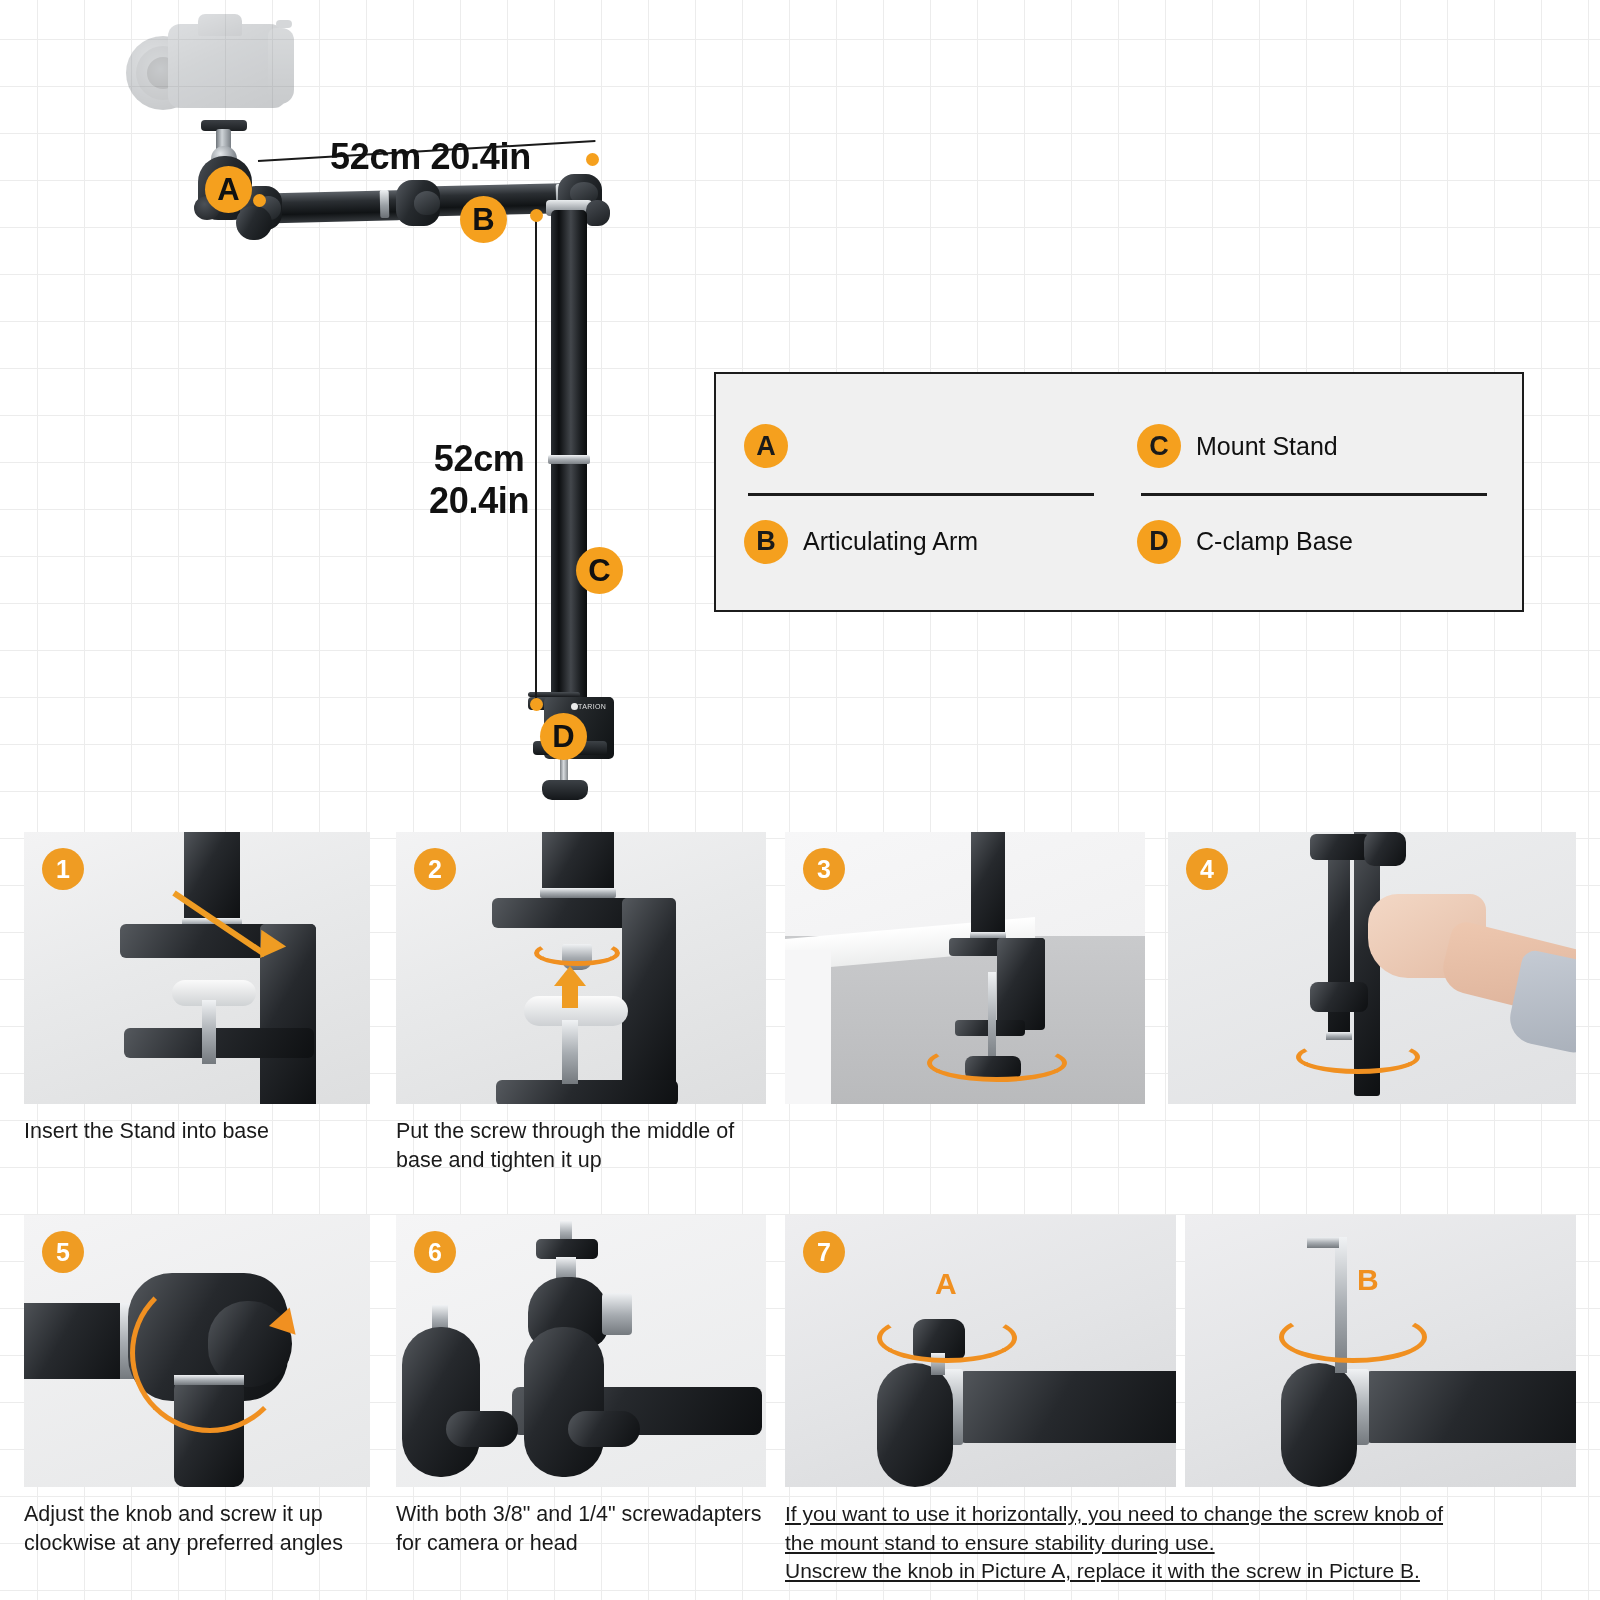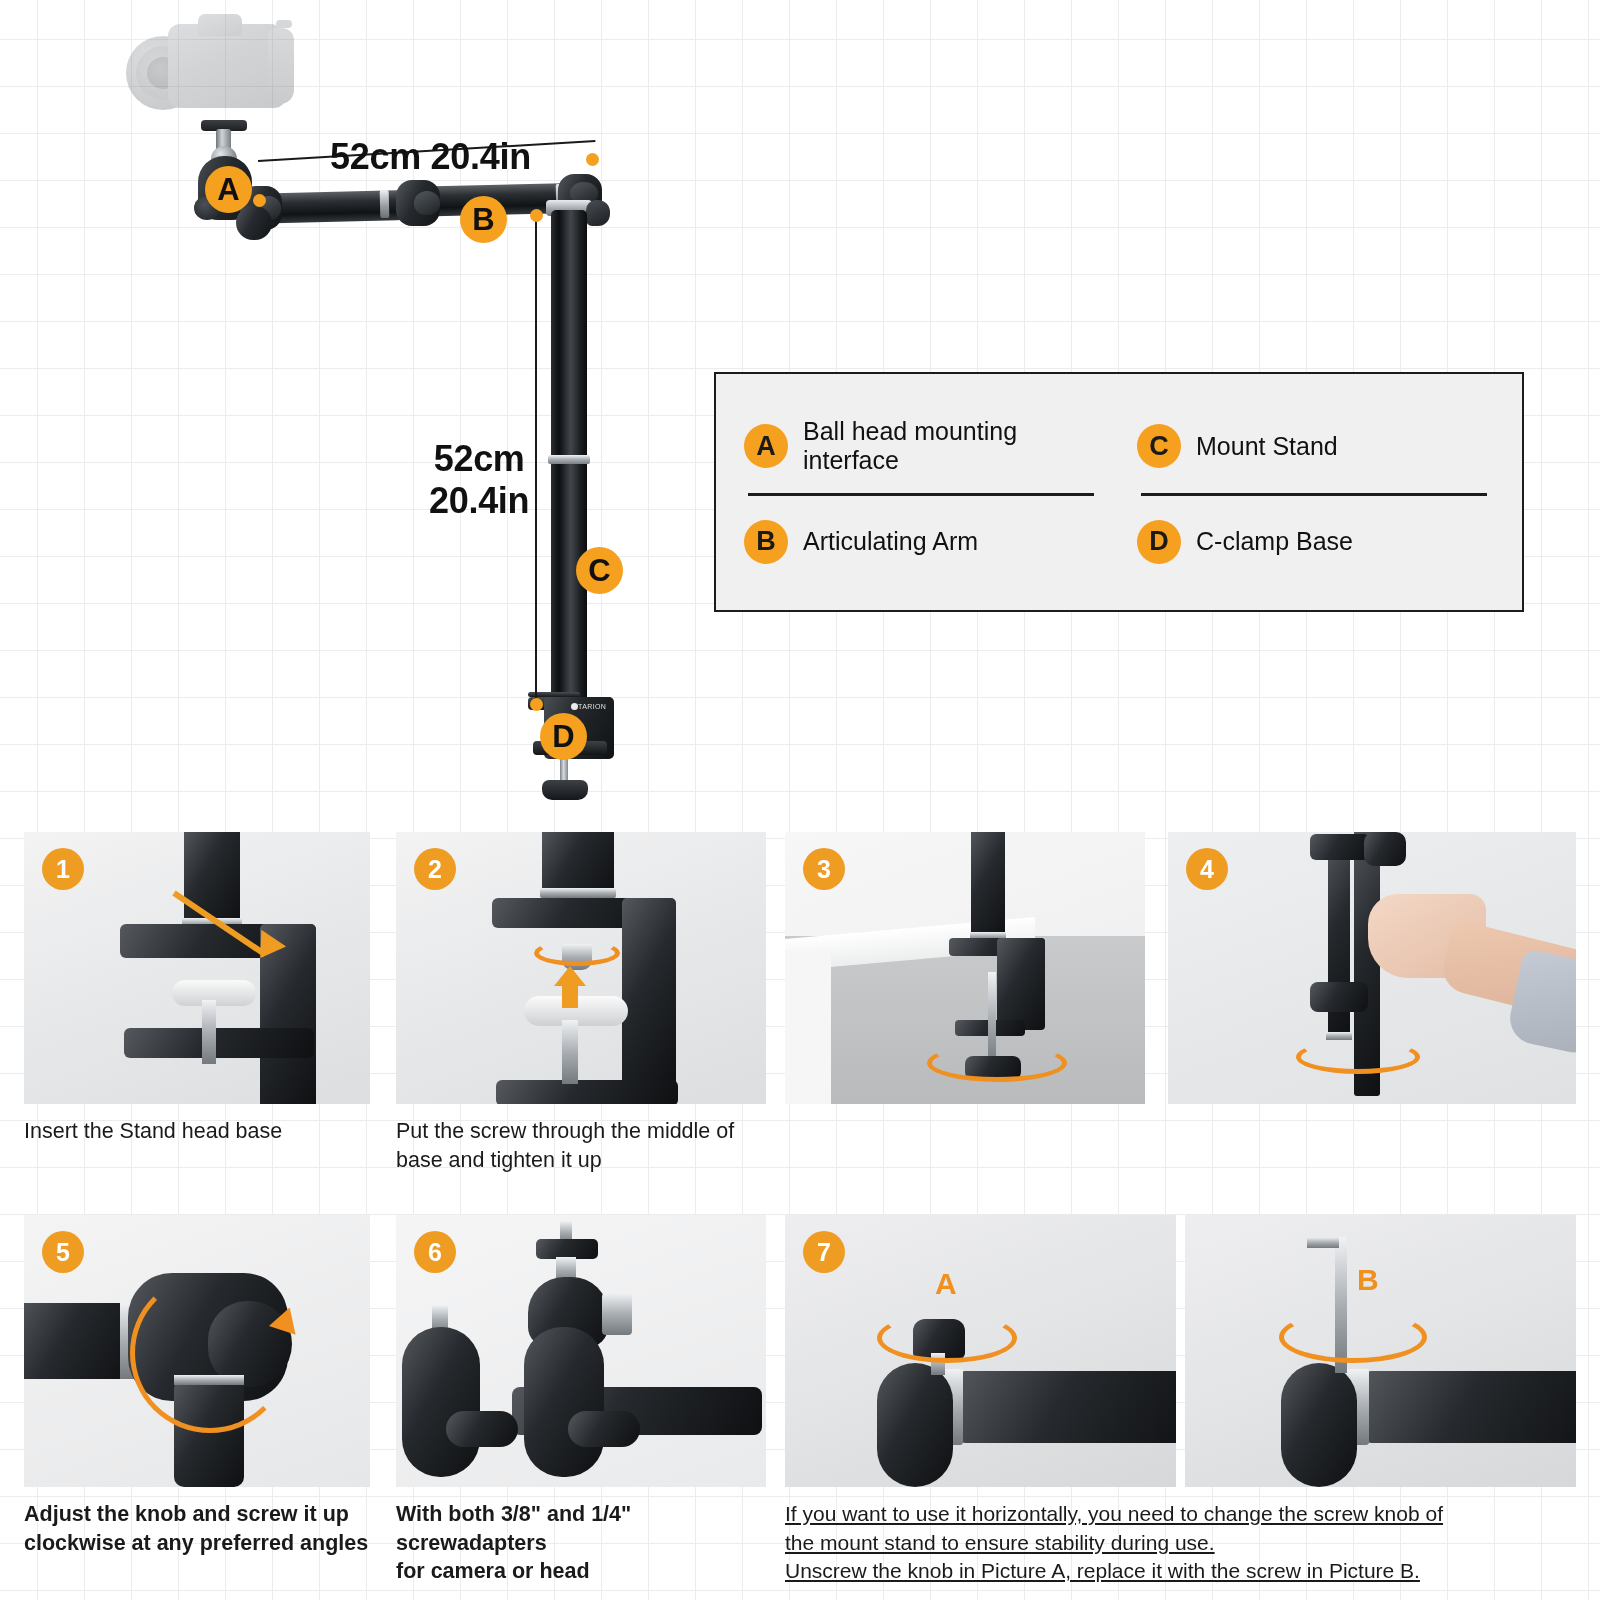--- a/index.html
+++ b/index.html
@@ -277,21 +277,21 @@
   #p6 { left: 396px;  top: 395px; width: 370px; }
   #p7 { left: 785px;  top: 395px; width: 791px; }
   #p1 .photo, #p2 .photo, #p3 .photo, #p4 .photo { height: 272px; }
   #p5 .photo, #p6 .photo { height: 272px; }
   #p7 .photo { height: 272px; background: transparent; display: flex; gap: 9px; }
   .p7half {
     position: relative; flex: 1 1 0; height: 100%; overflow: hidden;
     background: linear-gradient(160deg,#eeeef0 0%,#e3e4e6 50%,#d7d8da 100%);
   }
   #p7 .caption { font-size: 21px; line-height: 1.36; text-decoration: underline; }
-  #p6 .caption, #p5 .caption { font-size: 21.5px; font-weight: bold; }
+  #p6 .caption, #p5 .caption { font-size: 21.5px; }
 
   .sub-letter {
     position: absolute; color: #f09021; font-size: 30px; font-weight: 700;
     z-index: 8;
   }
 </style>
 </head>
 <body>
 
 <div id="page">
@@ -352,21 +352,20 @@
 
     <div class="badge-letter bl-a">A</div>
     <div class="badge-letter bl-b">B</div>
     <div class="badge-letter bl-c">C</div>
     <div class="badge-letter bl-d">D</div>
 
     <div class="spec-box">
       <div class="spec-col">
         <div class="spec-row top">
           <div class="spec-badge">A</div>
-          <div class="spec-text">Ball head mounting interface</div>
         </div>
         <div class="spec-div"></div>
         <div class="spec-row">
           <div class="spec-badge">B</div>
           <div class="spec-text">Articulating Arm</div>
         </div>
       </div>
       <div class="spec-col">
         <div class="spec-row top">
           <div class="spec-badge">C</div>
@@ -389,21 +388,21 @@
         <div class="pblack" style="left:160px; top:-6px; width:56px; height:96px; border-radius:4px;"></div>
         <div class="pchrome" style="left:158px; top:86px; width:60px; height:10px; border-radius:2px;"></div>
         <div class="pblack" style="left:96px; top:92px; width:196px; height:34px; border-radius:6px;"></div>
         <div class="pblack" style="left:236px; top:92px; width:56px; height:184px; border-radius:5px;"></div>
         <div class="pblack" style="left:100px; top:196px; width:190px; height:30px; border-radius:6px;"></div>
         <div style="position:absolute; left:148px; top:148px; width:84px; height:26px; border-radius:13px; background:linear-gradient(180deg,#fafafa,#cfd2d4);"></div>
         <div class="pchrome" style="left:178px; top:168px; width:14px; height:64px;"></div>
         <div class="arrow-tri" style="left:150px; top:58px; width:110px; height:6px; background:#ef9c23; transform:rotate(34deg); transform-origin:left center;"></div>
         <div class="arrow-tri" style="left:228px; top:104px; border-left:15px solid transparent; border-right:15px solid transparent; border-top:24px solid #ef9c23; transform:rotate(34deg);"></div>
       </div>
-      <div class="caption">Insert the Stand head base</div>
+      <div class="caption">Insert the Stand into base</div>
     </div>
 
     <div class="panel" id="p2">
       <div class="photo">
         <div class="step-badge">2</div>
         <div class="pblack" style="left:146px; top:-4px; width:72px; height:66px; border-radius:4px;"></div>
         <div class="pchrome" style="left:144px; top:56px; width:76px; height:10px; border-radius:2px;"></div>
         <div class="pblack" style="left:96px; top:66px; width:172px; height:30px; border-radius:6px;"></div>
         <div class="pblack" style="left:226px; top:66px; width:54px; height:190px; border-radius:5px;"></div>
         <div class="pblack" style="left:100px; top:248px; width:182px; height:26px; border-radius:6px;"></div>

